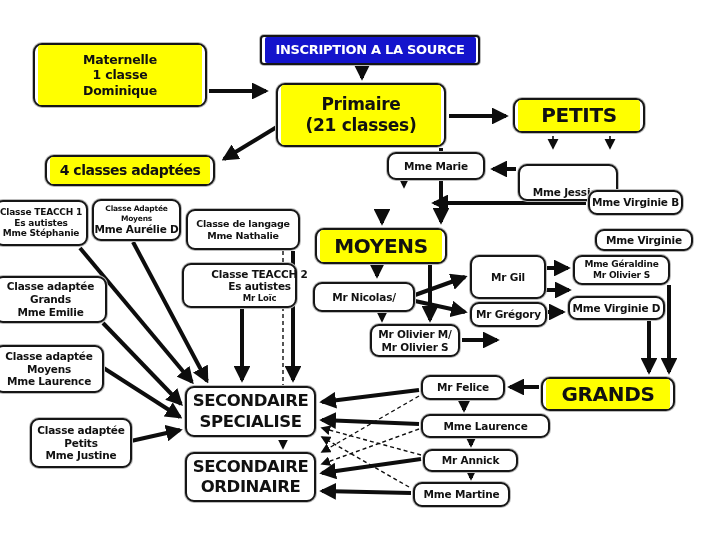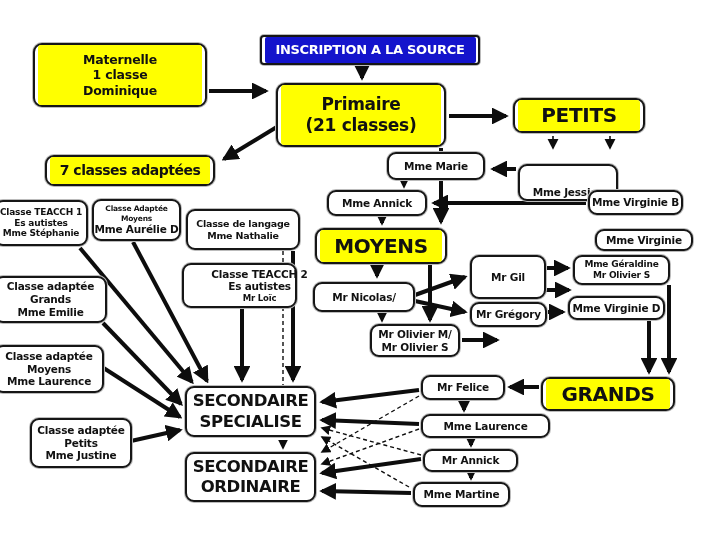--- a/index.html
+++ b/index.html
@@ -117,32 +117,29 @@
   </div>
 
   <div class="node yellow" style="left:513px;top:98px;width:132px;height:35px;">
     <div class="fill">
       <div class="ln fs20">PETITS</div>
     </div>
   </div>
 
   <div class="node yellow" style="left:45px;top:155px;width:170px;height:31px;">
     <div class="fill">
-      <div class="ln fs14">7 classes adaptées</div>
+      <div class="ln fs14">4 classes adaptées</div>
     </div>
   </div>
 
   <div class="node" style="left:387px;top:152px;width:98px;height:28px;">
     <div class="ln fs10">Mme Marie</div>
   </div>
   <div class="node" style="left:518px;top:164px;width:100px;height:37px;align-items:flex-end;">
     <div class="ln fs10">Mme Jessica</div>
-  </div>
-  <div class="node" style="left:327px;top:190px;width:100px;height:26px;">
-    <div class="ln fs10">Mme Annick</div>
   </div>
   <div class="node" style="left:588px;top:190px;width:95px;height:25px;">
     <div class="ln fs10">Mme Virginie B</div>
   </div>
   <div class="node" style="left:595px;top:229px;width:98px;height:22px;">
     <div class="ln fs10">Mme Virginie</div>
   </div>
 
   <div class="node yellow" style="left:315px;top:228px;width:132px;height:36px;">
     <div class="fill">

